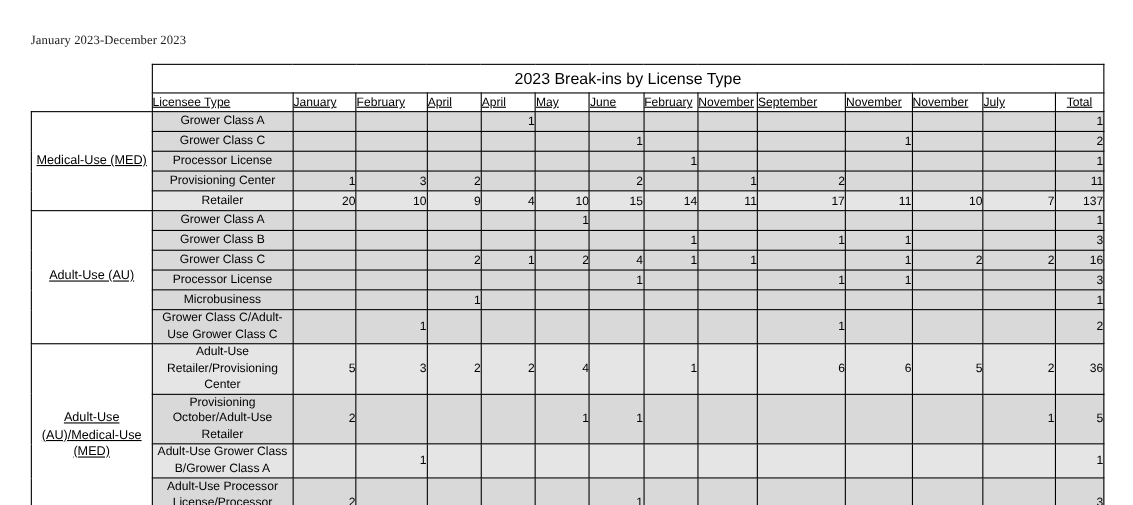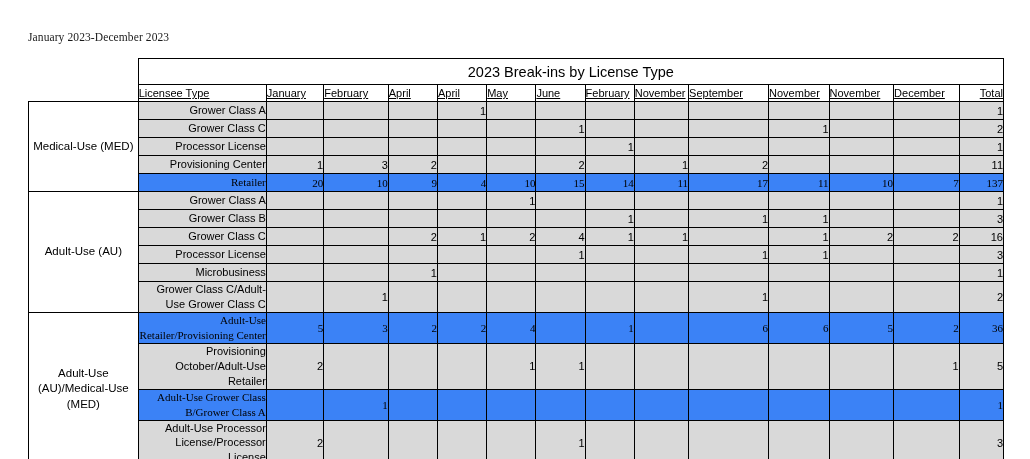--- a/index.html
+++ b/index.html
@@ -58,50 +58,50 @@
     font-size: 11px;
     font-weight: normal;
     text-align: left;
     padding: 3px 4px 3px 4px;
     height: 16px;
     background: #ffffff;
     white-space: nowrap;
     text-decoration: underline;
   }
   .hdr.total-h {
-    text-align: right;
+    text-align: center;
   }
   .grp {
     text-align: center;
     font-weight: bold;
     font-size: 11.5px;
     line-height: 1.35;
     background: #ffffff;
     padding: 2px 4px;
+    text-decoration: underline;
   }
   .lt {
-    text-align: right;
+    text-align: center;
     padding: 2px 4px;
     line-height: 1.35;
   }
   .num {
     text-align: right;
     padding: 2px 5px 2px 2px;
   }
   .tot {
     text-align: right;
     padding: 2px 5px 2px 2px;
     font-weight: bold;
   }
   .shade {
     background: #d9d9d9;
   }
   .plain {
-    background: #3b82f6;
-    font-family: Liberation Serif, serif;
+    background: #e5e5e5;
   }
   .r-tall td {
     height: 30px;
   }
   .r-std td {
     height: 17px;
   }
 </style>
 </head>
 <body>
@@ -141,21 +141,21 @@
         <td class="hdr">February</td>
         <td class="hdr">April</td>
         <td class="hdr">April</td>
         <td class="hdr">May</td>
         <td class="hdr">June</td>
         <td class="hdr">February</td>
         <td class="hdr">November</td>
         <td class="hdr">September</td>
         <td class="hdr">November</td>
         <td class="hdr">November</td>
-        <td class="hdr">December</td>
+        <td class="hdr">July</td>
         <td class="hdr total-h">Total</td>
       </tr>
 
       <tr class="r-std">
         <td class="grp" rowspan="5">Medical-Use (MED)</td>
         <td class="lt shade">Grower Class A</td>
         <td class="num shade"></td>
         <td class="num shade"></td>
         <td class="num shade"></td>
         <td class="num shade">1</td>

